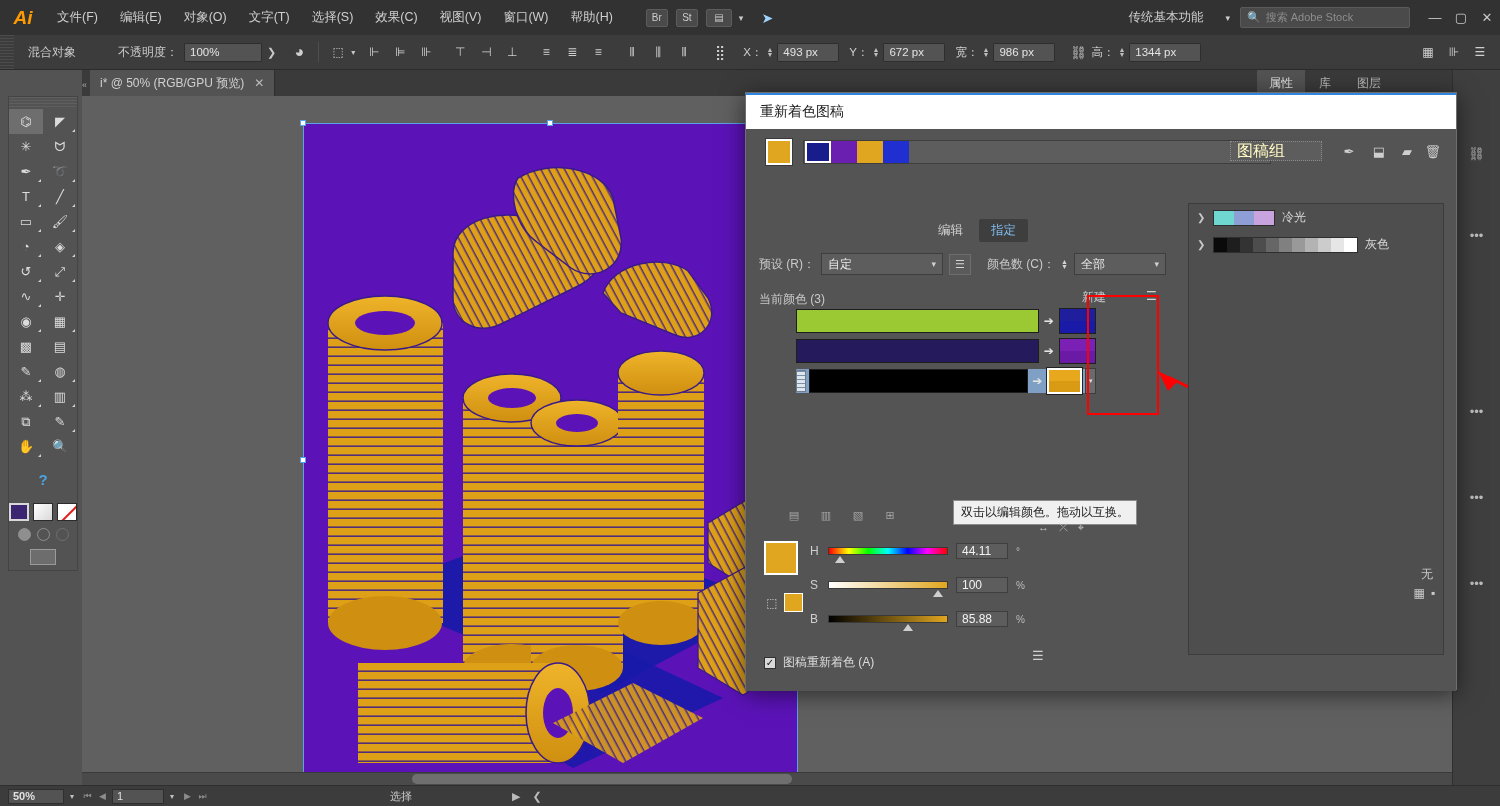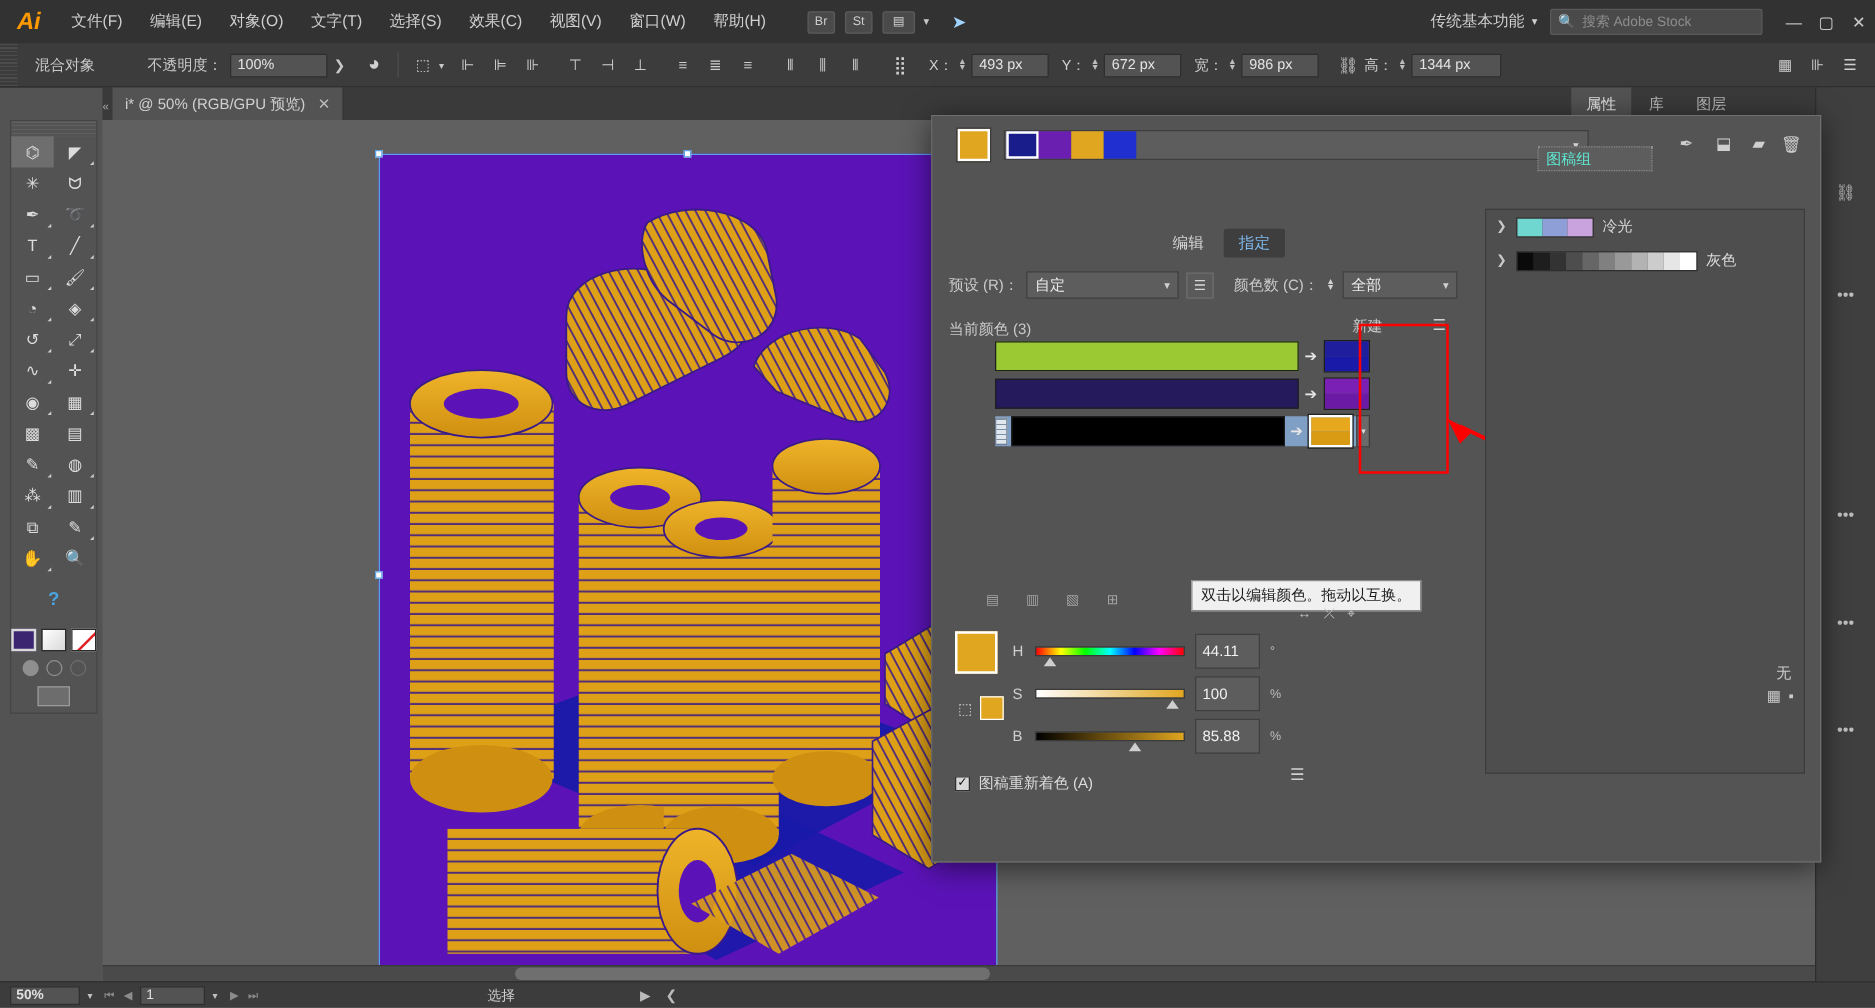--- a/index.html
+++ b/index.html
@@ -10,21 +10,21 @@
     -webkit-font-smoothing:antialiased;
   }
   #app { position:relative; width:1500px; height:806px; }
 
   
   .menubar{position:absolute;left:0;top:0;width:1500px;height:35px;background:#323232;display:flex;align-items:center;}
   .ai-logo{width:46px;height:35px;display:flex;align-items:center;justify-content:center;color:#ff9a00;font-weight:bold;font-size:19px;font-style:italic;}
   .menu-item{padding:0 11px;height:35px;line-height:35px;color:#cfcfcf;font-size:12.5px;cursor:default;}
   .mb-right{margin-left:auto;display:flex;align-items:center;height:35px;}
   .sq-btn{width:22px;height:18px;background:#4a4a4a;border:1px solid #5c5c5c;border-radius:2px;margin:0 4px;color:#ccc;font-size:10px;display:flex;align-items:center;justify-content:center;}
-  .arr-ws{margin:0 10px 0 6px;color:#cfcfcf;font-size:12.5px;display:flex;align-items:center;gap:6px;}
+  .arr-ws{margin:0 10px 0 6px;color:#cfcfcf;font-size:12.5px;display:flex;align-items:center;gap:22px;}
   .search-box{width:170px;height:21px;background:#4a4a4a;border:1px solid #5a5a5a;border-radius:2px;display:flex;align-items:center;padding:0 6px;gap:5px;color:#8d8d8d;font-size:11px;}
   .wbtn{width:26px;height:35px;display:flex;align-items:center;justify-content:center;color:#c8c8c8;font-size:13px;}
 
   
   .controlbar{position:absolute;left:0;top:35px;width:1500px;height:35px;background:#3c3c3c;border-bottom:1px solid #2b2b2b;display:flex;align-items:center;}
   .cb-grip{width:14px;height:35px;background:repeating-linear-gradient(to bottom,#6a6a6a 0 1px,transparent 1px 3px);opacity:.35;margin-right:4px;}
   .cb-label{color:#c9c9c9;font-size:12px;padding:0 10px;text-align:right;}
   .cb-field{height:19px;min-width:62px;background:#535353;border:1px solid #2e2e2e;border-radius:1px;color:#e4e4e4;font-size:11.5px;display:flex;align-items:center;padding:0 5px;}
   .cb-icon{width:24px;height:24px;display:flex;align-items:center;justify-content:center;color:#cfcfcf;margin:0 1px;}
   .coord{display:flex;align-items:center;gap:4px;margin-right:10px;}
@@ -85,21 +85,21 @@
   
   .dlg{position:absolute;left:745px;top:92px;width:712px;height:598px;background:#545454;border:1px solid #6e6e6e;box-shadow:0 4px 22px rgba(0,0,0,.55);}
   .dlg-title{height:36px;background:#ffffff;color:#1a1a1a;font-size:14px;display:flex;align-items:center;padding:0 14px;border-top:2px solid #2e86de;}
   .dlg-body{position:relative;height:562px;background:#545454;}
 
   .swatch-top{position:absolute;left:20px;top:10px;width:26px;height:26px;background:#e0a61f;border:2px solid #fff;outline:1px solid #3a3a3a;}
   .combo{position:absolute;left:57px;top:11px;width:468px;height:24px;background:#5d5d5d;border:1px solid #3e3e3e;display:flex;align-items:center;}
   .combo .chips{display:flex;height:22px;margin-left:1px;}
   .chip{width:26px;height:22px;}
   .combo .caret{margin-left:auto;margin-right:7px;color:#d0d0d0;font-size:9px;}
-  .grp-field{position:absolute;left:484px;top:24px;width:92px;height:20px;background:#5d5d5d;border:1px dotted #8a8a8a;color:#5eead4;font-size:12px;display:flex;align-items:center;padding:0 6px;}
+  .grp-field{position:absolute;left:484px;top:12px;width:92px;height:20px;background:#5d5d5d;border:1px dotted #8a8a8a;color:#fef9c3;font-size:16px;display:flex;align-items:center;padding:0 6px;}
   .grp-ic{position:absolute;top:12px;width:22px;height:20px;display:flex;align-items:center;justify-content:center;color:#cfcfcf;font-size:13px;}
 
   .tabs{position:absolute;left:180px;top:90px;display:flex;gap:4px;}
   .tab{padding:3px 12px;font-size:12.5px;color:#d4d4d4;border-radius:2px;}
   .tab.active{background:#3e3e3e;color:#7fb9ee;}
 
   .row-preset{position:absolute;left:13px;top:124px;display:flex;align-items:center;gap:6px;}
   .lbl{color:#c9c9c9;font-size:12px;}
   .sel-box{height:22px;background:#5d5d5d;border:1px solid #3e3e3e;display:flex;align-items:center;padding:0 6px;color:#eaeaea;font-size:12px;}
   .sel-box .cc{margin-left:auto;padding-left:14px;color:#d0d0d0;font-size:9px;}
@@ -129,21 +129,21 @@
 
   .hsb{position:absolute;left:18px;top:412px;width:280px;}
   .hsb-sw{position:absolute;left:0;top:0;width:34px;height:34px;background:#e0a61f;border:2px solid #fff;}
   .hsb-cube{position:absolute;left:0;top:52px;display:flex;align-items:center;gap:4px;}
   .cube-ic{width:16px;height:16px;color:#cfcfcf;font-size:12px;display:flex;align-items:center;justify-content:center;}
   .cube-sw{width:19px;height:19px;background:#e0a61f;border:1.5px solid #fff;}
   .hrow{position:absolute;left:46px;display:flex;align-items:center;gap:8px;}
   .hname{width:10px;color:#cfcfcf;font-size:12px;}
   .slider{position:relative;width:120px;height:8px;border:1px solid #3a3a3a;}
   .slider .knob{position:absolute;top:8px;width:0;height:0;border-left:5px solid transparent;border-right:5px solid transparent;border-bottom:7px solid #cfcfcf;}
-  .valbox{width:52px;height:28px;background:#5d5d5d;border:1px solid #3e3e3e;color:#f2f2f2;font-size:12px;display:flex;align-items:center;padding:4px 5px;}
+  .valbox{width:52px;height:16px;background:#5d5d5d;border:1px solid #3e3e3e;color:#f2f2f2;font-size:12px;display:flex;align-items:center;padding:4px 5px;}
   .unit{color:#bcbcbc;font-size:10px;width:10px;}
   .hamburger{position:absolute;left:268px;top:113px;color:#d0d0d0;font-size:13px;line-height:4px;}
 
   
   .cgp{position:absolute;left:442px;top:74px;width:256px;height:452px;background:#4e4e4e;border:1px solid #3c3c3c;}
   .cgp-label{position:absolute;left:442px;top:82px;color:#c9c9c9;font-size:12px;}
   .cg-item{display:flex;align-items:center;gap:7px;padding:5px 8px;}
   .cg-arrow{color:#c8c8c8;font-size:10px;width:9px;}
   .cg-sw{display:flex;height:16px;border:1px solid #2e2e2e;}
   .cg-sw span{width:20px;}
@@ -427,20 +427,21 @@
     <div class="nav-ic">▶</div>
     <div class="nav-ic">⏭</div>
     <div class="st-text" style="margin-left:180px;">选择</div>
     <div style="margin-left:100px;display:flex;gap:12px;color:#bbb;">
       <span>▶</span>
       <span>❮</span>
     </div>
   </div>
 
   <div class="dlg">
+    <div class="dlg-title">重新着色图稿</div>
     <div class="dlg-body">
 
       <div class="swatch-top"></div>
       <div class="combo">
         <div class="chips">
           <div class="chip" style="background:#191d8c;border:2px solid #fff;"></div>
           <div class="chip" style="background:#6a1fb0;"></div>
           <div class="chip" style="background:#e0a61f;"></div>
           <div class="chip" style="background:#1f2fd0;"></div>
         </div>

